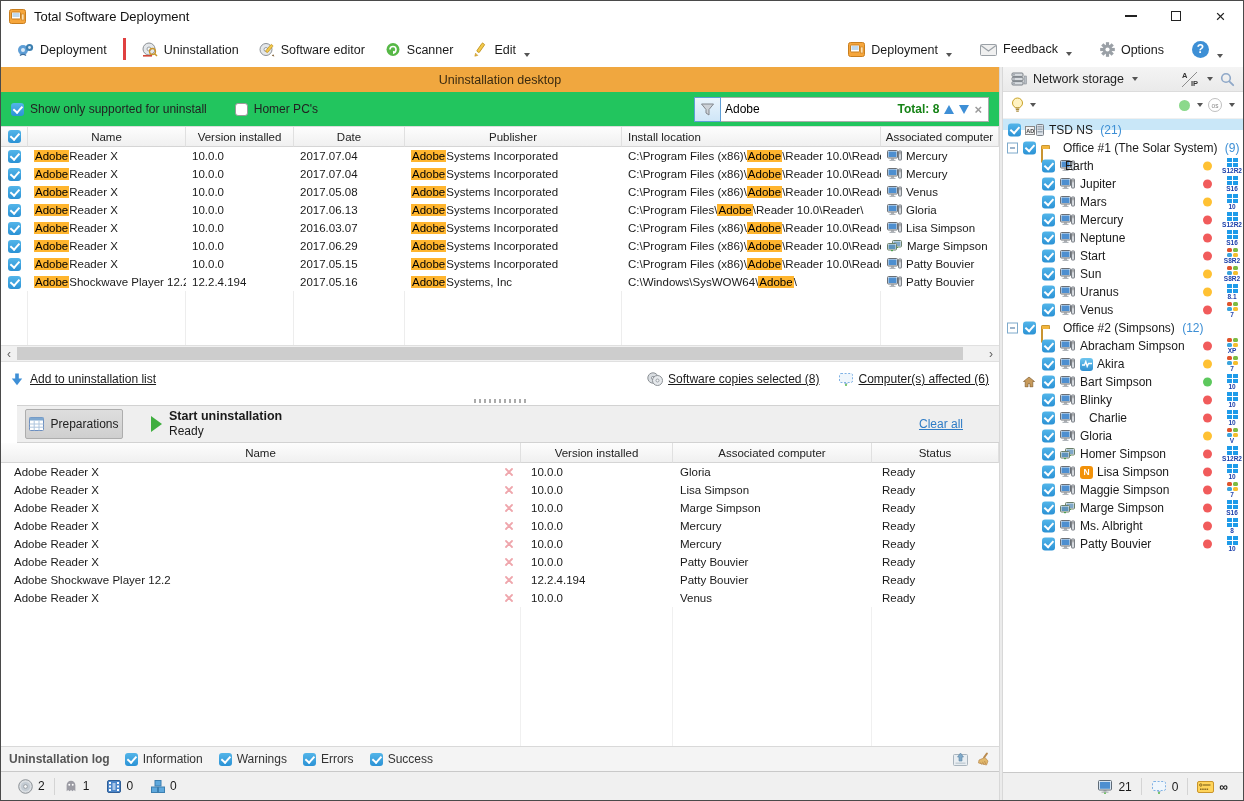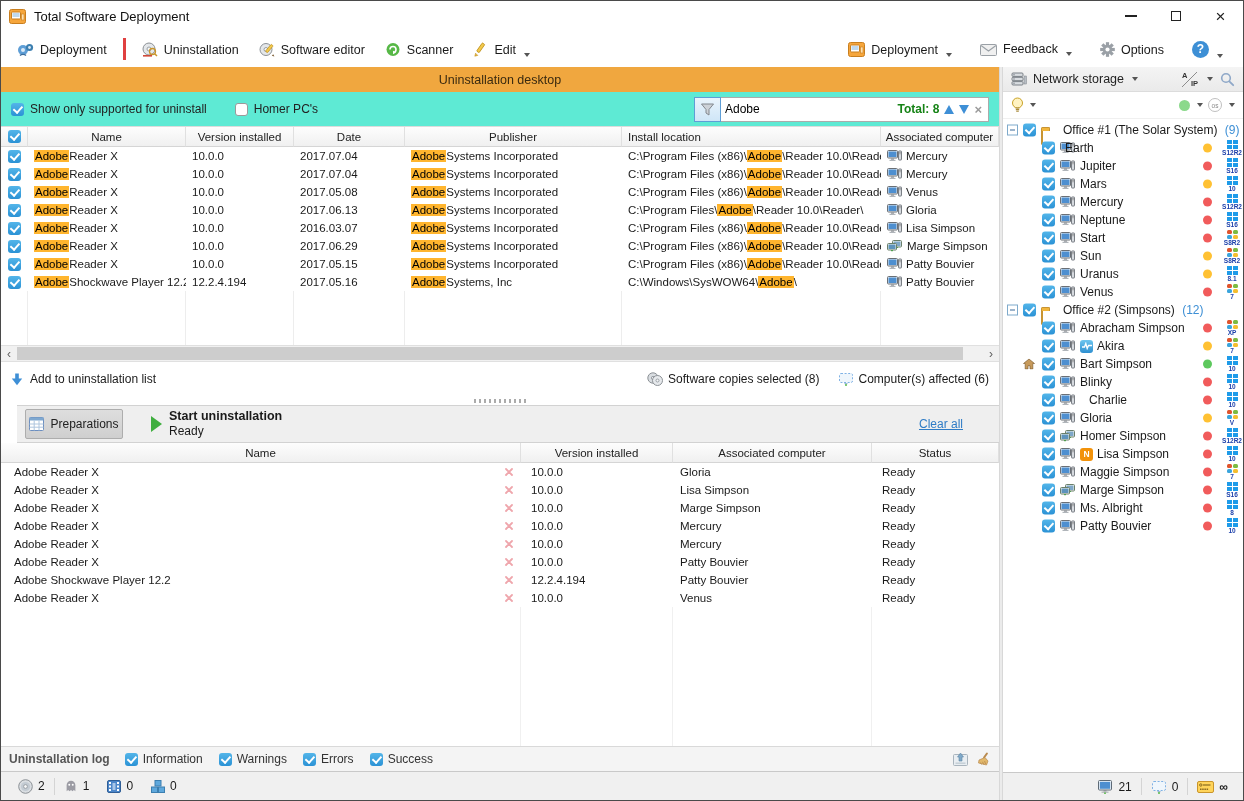--- a/index.html
+++ b/index.html
@@ -23,21 +23,21 @@
   .caret { width: 0; height: 0; border-left: 3.5px solid transparent; border-right: 3.5px solid transparent; border-top: 4px solid #555; margin-left: 2px; }
   .help-circle { width: 17px; height: 17px; border-radius: 50%; background: #3D8FD5; color: #fff; font-weight: bold; font-size: 12px; display: flex; align-items: center; justify-content: center; }
 
   
   .main { position: absolute; top: 66px; left: 0; width: 998px; bottom: 0; display: flex; flex-direction: column; background: #fff; }
   .vsplit { position: absolute; top: 66px; left: 998px; width: 4px; bottom: 0; background: #EBEBEB; border-left: 1px solid #D8D8D8; border-right: 1px solid #D8D8D8; }
   .sidebar { position: absolute; top: 66px; left: 1002px; right: 0; bottom: 0; display: flex; flex-direction: column; background: #fff; }
 
   
   .banner { height: 25px; background: #F0A73F; display: flex; align-items: center; justify-content: center; color: #3A2A10; font-size: 12.5px; flex: 0 0 auto; }
-  .filter-row { height: 35px; background: #5eead4; border-bottom: 1px solid #DCDCDC; display: flex; align-items: center; padding: 0 10px; flex: 0 0 auto; }
+  .filter-row { height: 35px; background: #22c55e; border-bottom: 1px solid #DCDCDC; display: flex; align-items: center; padding: 0 10px; flex: 0 0 auto; }
   .cb { width: 13px; height: 13px; border-radius: 3px; background: linear-gradient(#53B5E9, #2B92D5); position: relative; display: inline-block; flex: 0 0 auto; }
   .cb::after { content: ""; position: absolute; left: 4.2px; top: 1.4px; width: 3.5px; height: 7px; border: solid #fff; border-width: 0 2px 2px 0; transform: rotate(42deg); }
   .cb.unchecked { background: #fff; border: 1px solid #9A9A9A; }
   .cb.unchecked::after { display: none; }
   .cblab { margin: 0 0 0 6px; color: #222; }
   .gap28 { width: 28px; }
   .searchwrap { margin-left: auto; display: flex; align-items: center; }
   .funnel-btn { width: 27px; height: 25px; border: 1px solid #5E9ED6; background: linear-gradient(#EAF4FC, #CFE6F7); display: flex; align-items: center; justify-content: center; }
   .searchbox { width: 268px; height: 25px; background: #fff; border: 1px solid #ABABAB; border-left: none; display: flex; align-items: center; padding: 0 6px 0 4px; gap: 5px; }
   .searchbox input { border: none; outline: none; flex: 1; font: 12px "Liberation Sans", sans-serif; min-width: 0; }
@@ -70,21 +70,21 @@
     background-repeat: no-repeat; background-size: 1px 100%;
     background-position: 519px 0, 671px 0, 870px 0; }
 
   
   .hscroll { height: 17px; background: #F1F1F1; border-top: 1px solid #E0E0E0; border-bottom: 1px solid #E0E0E0; position: relative; flex: 0 0 auto; }
   .harrow { position: absolute; top: 0; width: 16px; height: 100%; display: flex; align-items: center; justify-content: center; color: #606060; font-size: 12px; }
   .harrow.left { left: 0; } .harrow.right { right: 0; }
   .hthumb { position: absolute; left: 16px; top: 1px; height: 13px; width: 946px; background: #CDCDCD; }
 
   
-  .action-row { height: 34px; display: flex; padding: 10px 10px; flex: 0 0 auto; background: #fff; }
+  .action-row { height: 34px; display: flex; padding: 10px 10px; flex: 0 0 auto; background: #fff; text-decoration: underline; }
   .act-left { display: flex; align-items: center; gap: 7px; font-size: 12px; }
   .act-right { margin-left: auto; display: flex; align-items: center; gap: 18px; font-size: 12px; }
   .act-item { display: flex; align-items: center; gap: 5px; }
   .split-handle { height: 9px; display: flex; align-items: center; justify-content: center; flex: 0 0 auto; }
   .dots { width: 52px; height: 4px; background: repeating-linear-gradient(90deg, #ABABAB 0 2px, transparent 2px 5px); }
 
   
   .prep-strip { height: 38px; background: #EFEFEF; border-top: 1px solid #D2D2D2; border-bottom: 1px solid #D2D2D2; position: relative; flex: 0 0 auto; margin-left: 16px; }
   .prep-btn { position: absolute; left: 8px; top: 3px; width: 98px; height: 30px; background: linear-gradient(#DEDEDE, #CFCFCF); border: 1px solid #ADADAD; border-radius: 2px; display: flex; align-items: center; justify-content: center; gap: 6px; font-size: 12px; color: #222; }
   .play-tri { position: absolute; left: 134px; top: 10px; width: 0; height: 0; border-top: 8px solid transparent; border-bottom: 8px solid transparent; border-left: 11px solid #3FAE3F; }
@@ -800,20 +800,35 @@
         </span>
       <span class="caret"></span>
       <span class="sbt-right">
         <span class="greendot"></span>
         <span class="caret"></span>
         <span class="oscircle">os</span>
         <span class="caret"></span>
       </span>
     </div>
     <div id="tree" class="tree">
+        <div class="trw">
+          <span class="sel"></span>
+          <span class="cb" style="left:5px"></span>
+          <span class="ic" style="left:22px">
+            <svg width="20" height="14" viewBox="0 0 20 14">
+              <rect x="0.5" y="3.5" width="9" height="8" fill="#F2F2F2" stroke="#888"></rect>
+              <text x="1.3" y="9.7" font-size="5.5" font-weight="bold" fill="#444" font-family="sans-serif">AD</text>
+              <rect x="11.5" y="1.5" width="7" height="11" rx="1" fill="#DDE3E9" stroke="#7A8087"></rect>
+              <rect x="12.5" y="3" width="5" height="1.4" fill="#9AA5B0"></rect>
+              <rect x="12.5" y="5.5" width="5" height="1.4" fill="#9AA5B0"></rect>
+              <rect x="12.5" y="8" width="5" height="1.4" fill="#9AA5B0"></rect>
+            </svg>
+          </span>
+          <span class="t-lbl" style="left:46px">TSD NS&nbsp;<span class="cnt">(21)</span></span>
+        </div>
         <div class="trw"><span class="t-exp"></span><span class="cb" style="left:20px"></span><span class="folder" style="left:38px"></span><span class="t-lbl" style="left:60px">Office #1 (The Solar System)&nbsp;<span class="cnt">(9)</span></span></div>
         <div class="trw">
           <span class="cb" style="left:39px"></span>
           <span class="ic" style="left:57px">
             <svg width="15" height="12" viewBox="0 0 15 12">
               <rect x="0.5" y="0.5" width="10" height="7.5" rx="1" fill="#E8EEF4" stroke="#6A6F75"></rect>
               <rect x="1.5" y="1.5" width="8" height="5.5" fill="#4E8FD0"></rect>
               <rect x="4" y="8.5" width="3" height="1.2" fill="#8A8F94"></rect>
               <rect x="2.5" y="9.8" width="6" height="1.2" fill="#B0B5BA"></rect>
               <rect x="11.5" y="1" width="3" height="9" rx="0.5" fill="#D6DADF" stroke="#7A7F85"></rect>

